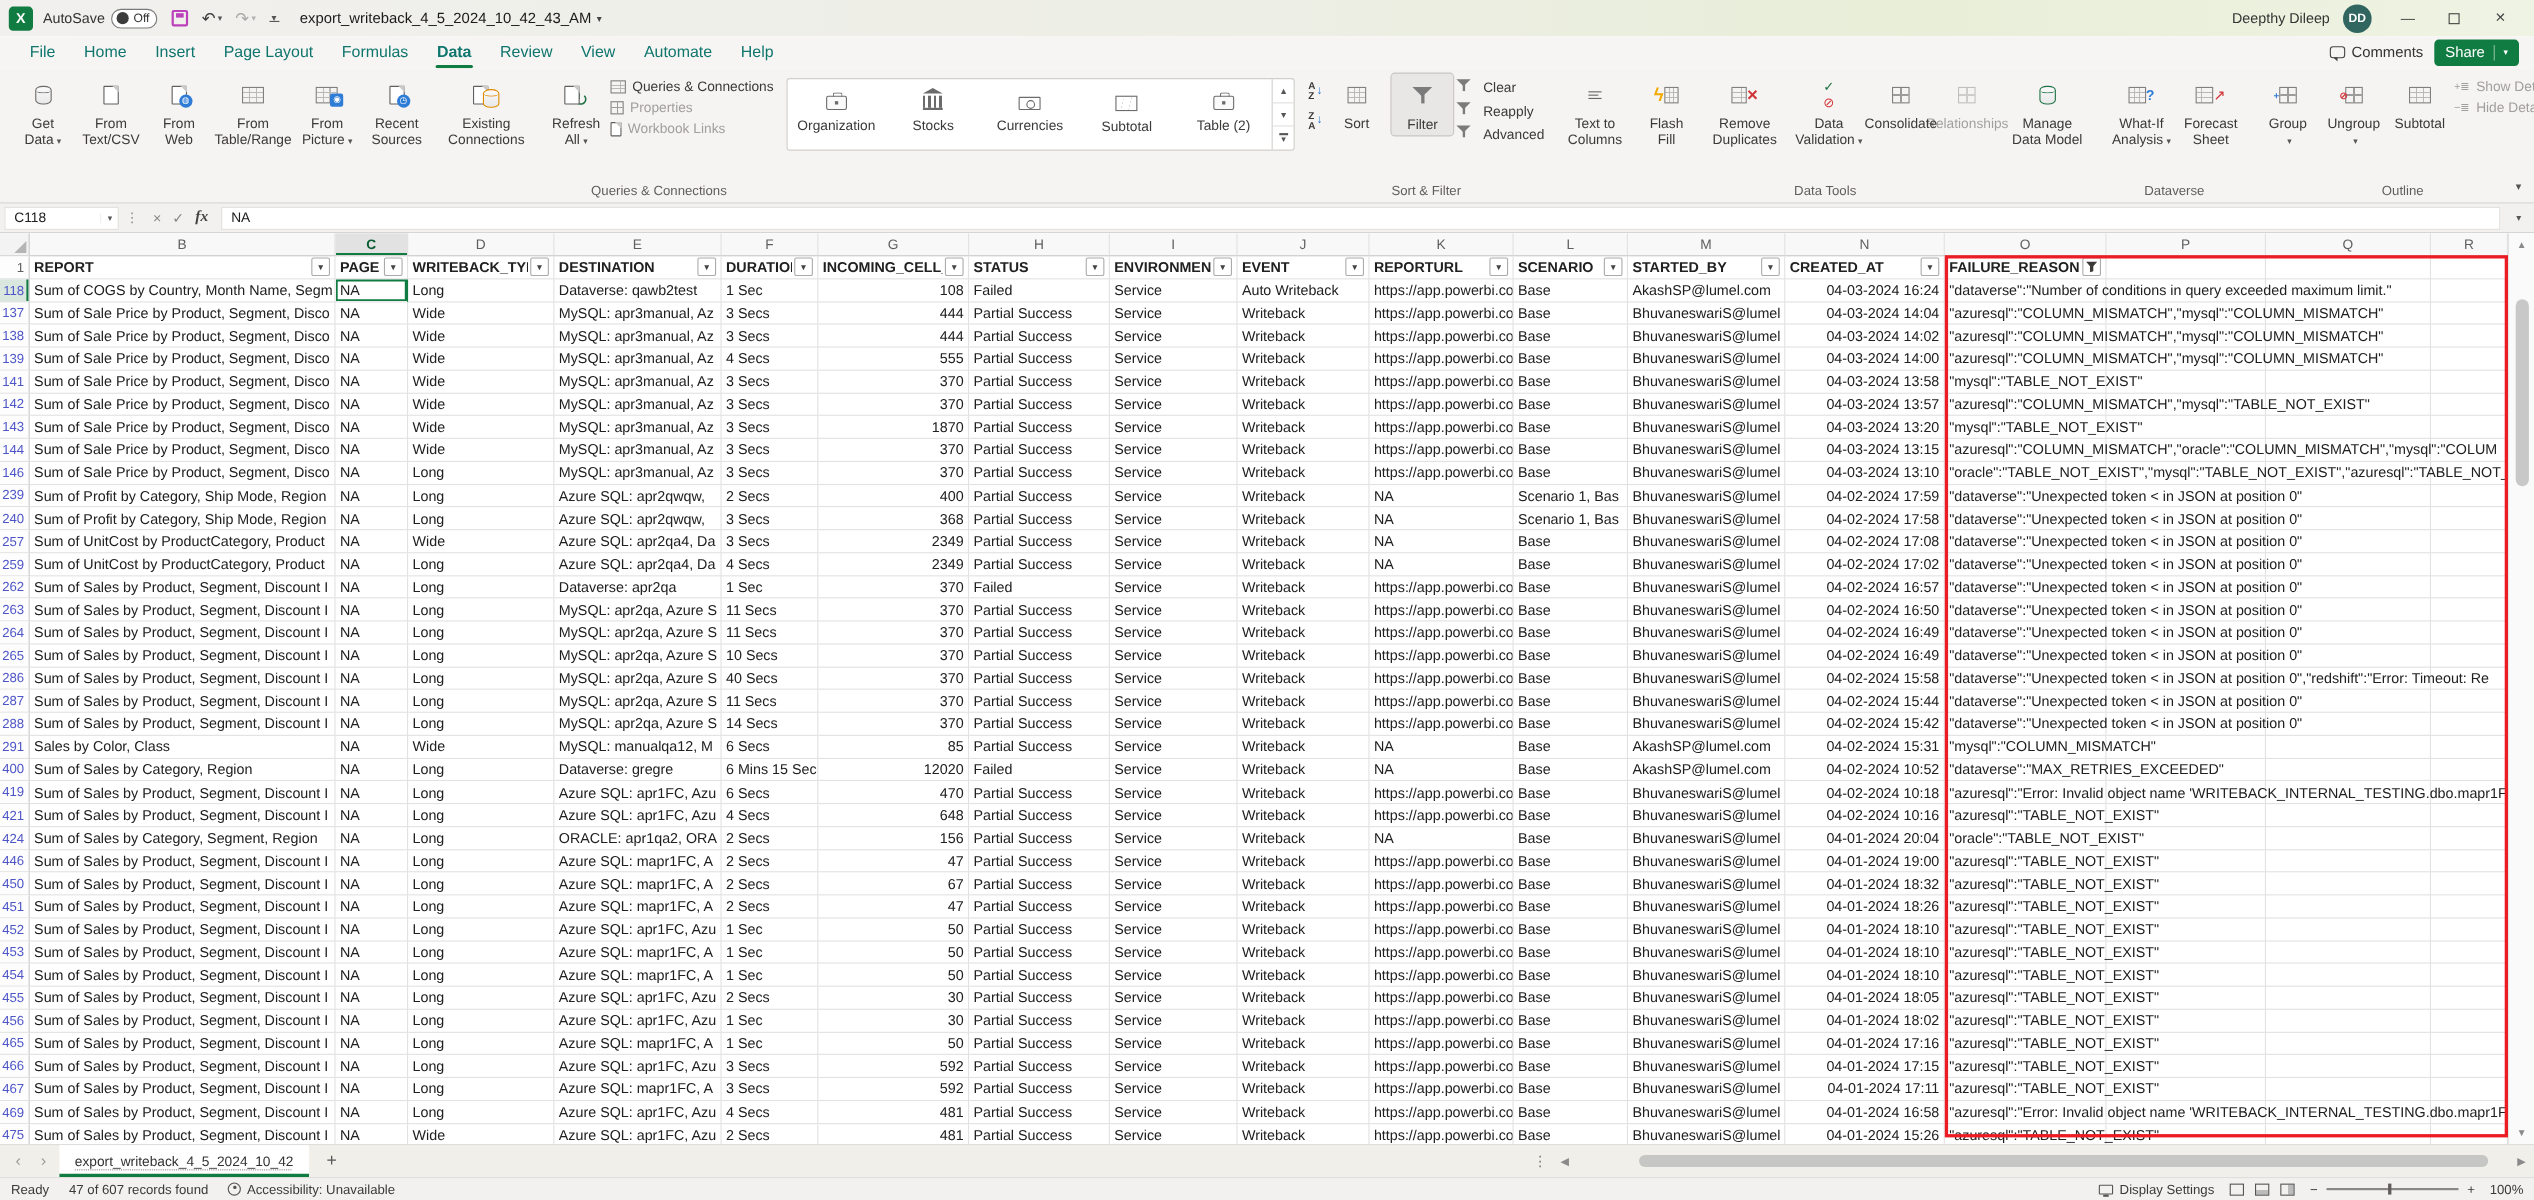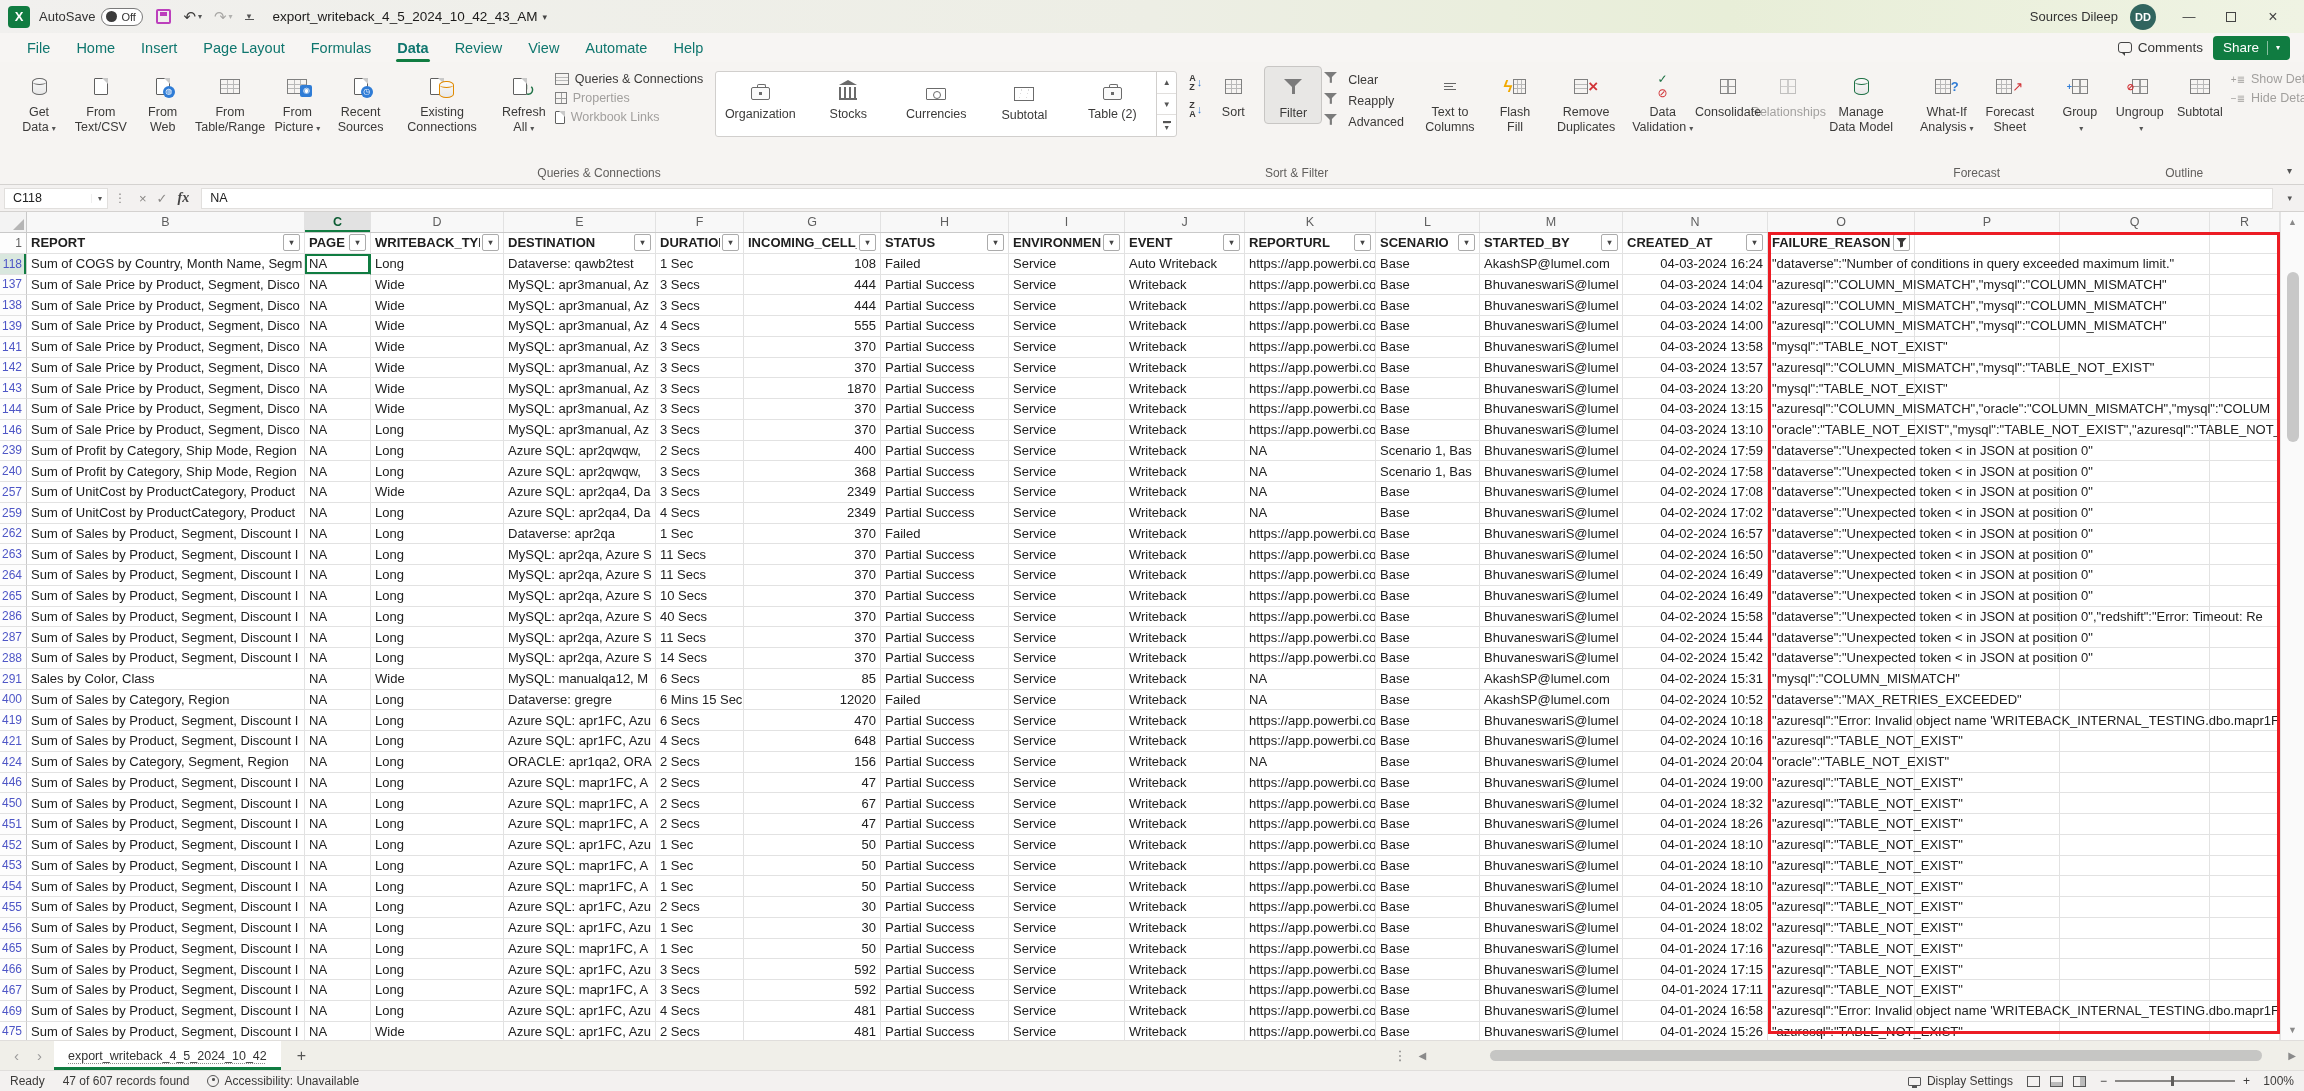--- a/index.html
+++ b/index.html
@@ -207,21 +207,21 @@
       <span class="qatmore">
           <span>▾</span>
           <span style="border-top:1.4px solid #555;width:9px"></span>
         </span>
     </span>
     <span class="doc-title">
       <span>export_writeback_4_5_2024_10_42_43_AM</span>
         <span class="caret">▾</span>
     </span>
     <span class="tb-right">
-      <span class="username">Sources Dileep</span>
+      <span class="username">Deepthy Dileep</span>
       <span class="avatar">DD</span>
       <span class="winctl">
         <span class="winbtn">—</span>
         <span class="winbtn">
             <span class="maxbox"></span>
           </span>
         <span class="winbtn" style="font-size:16px">×</span>
       </span>
     </span>
   </div>
@@ -474,20 +474,21 @@
             </span>
           <span class="rlabel">Relationships</span>
         </div>
         <div class="rbig">
           <span class="ric">
               <span class="i-cyl green"></span>
             </span>
           <span class="rlabel">Manage Data Model</span>
         </div>
       </div>
+      <div class="rglabel">Data Tools</div>
     </div>
 
     <span class="rsep"></span>
 
     <div class="rgroup">
       <div class="rbuttons">
         <div class="rbig">
           <span class="ric">
               <span class="i-grid" style="width:16px"></span>
               <span class="glyph g-blue" style="font-size:13px;font-weight:bold">?</span>
@@ -495,21 +496,21 @@
           <span class="rlabel"><span>What-If Analysis</span><span class="caretsm">▾</span></span>
         </div>
         <div class="rbig">
           <span class="ric">
               <span class="i-grid" style="width:16px"></span>
               <span class="glyph g-red" style="font-size:13px">↗</span>
             </span>
           <span class="rlabel">Forecast Sheet</span>
         </div>
       </div>
-      <div class="rglabel">Forecast</div>
+      <div class="rglabel">Dataverse</div>
     </div>
 
     <span class="rsep"></span>
 
     <div class="rgroup" style="position:relative;padding-right:16px">
       <div class="rbuttons">
         <div class="rbig">
           <span class="ric">
               <span class="i-boxes">
                 <span class="pm">+</span>

